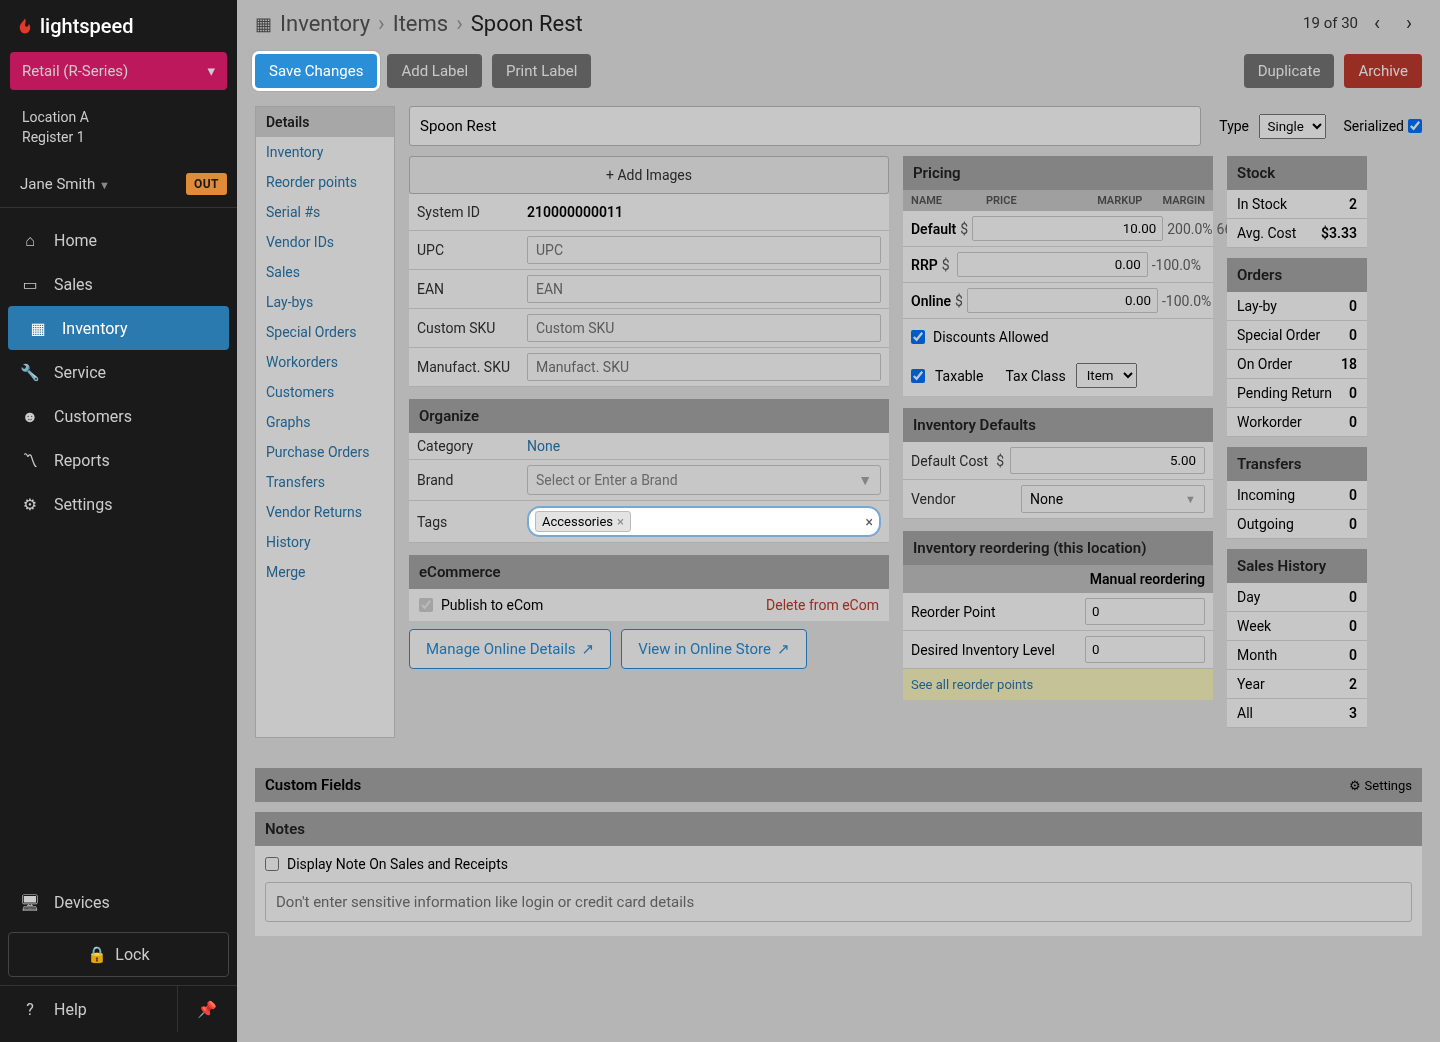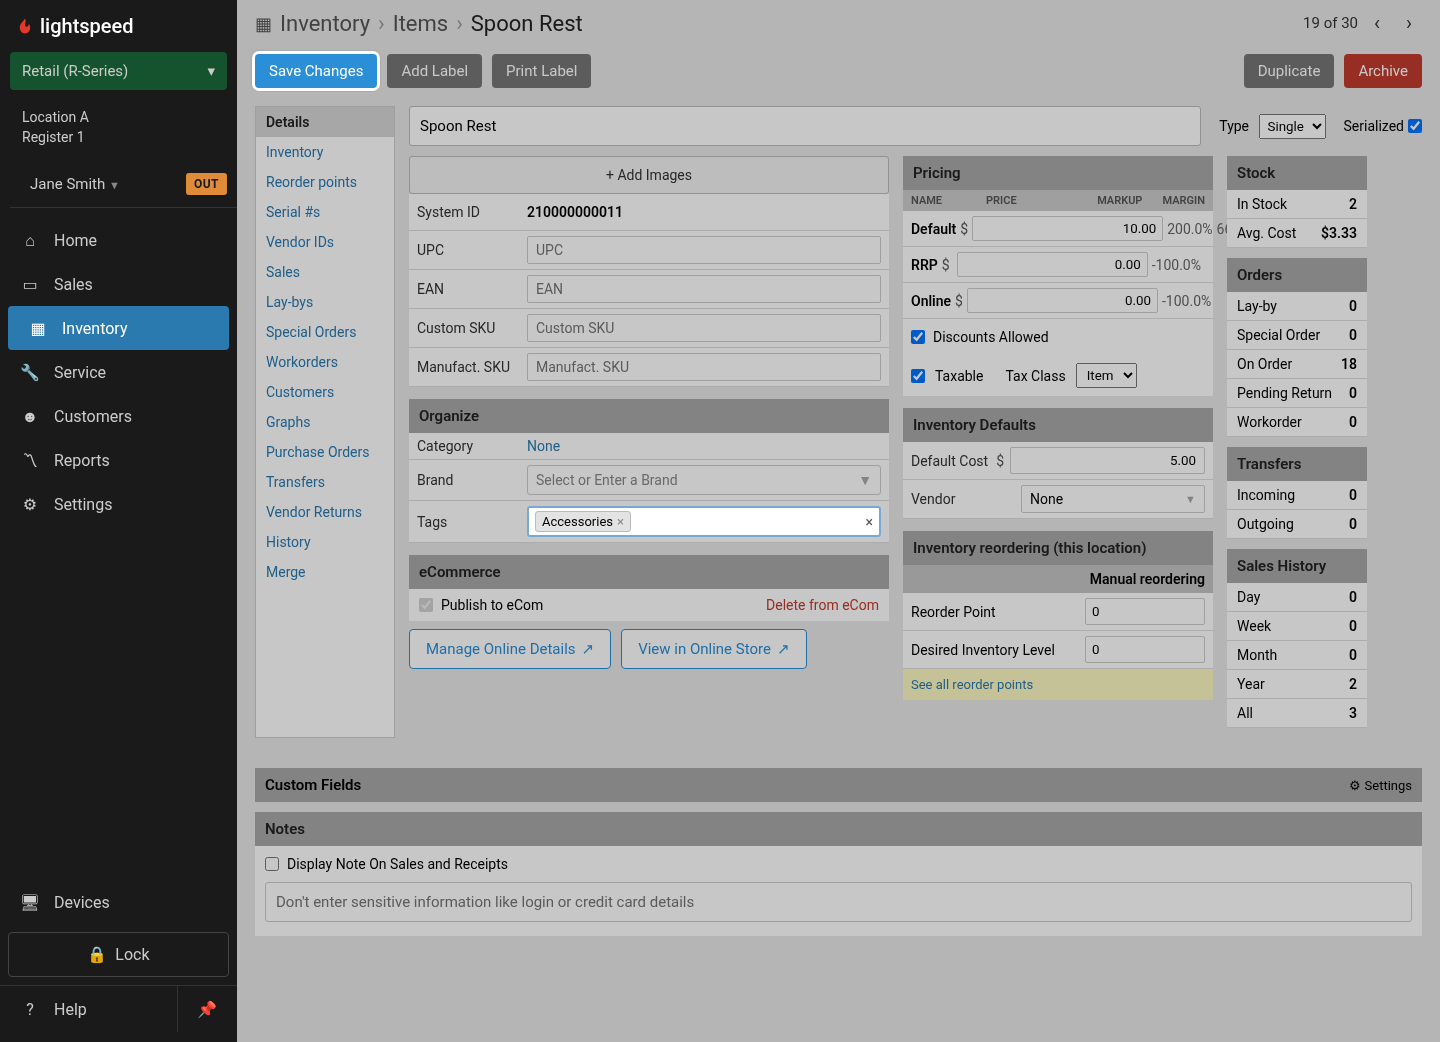--- a/index.html
+++ b/index.html
@@ -2,24 +2,24 @@
 <html><head>
 <meta charset="utf-8">
 <style>
 * { box-sizing: border-box; margin: 0; padding: 0; font-family: -apple-system, BlinkMacSystemFont, "Segoe UI", Roboto, sans-serif; }
 body { background: #f5f5f5; height: 1042px; width: 1440px; overflow: hidden; position: relative; }
 .app { display: flex; height: 100%; }
 .sidebar { width: 237px; background: #1a1a1a; color: #ccc; display: flex; flex-direction: column; }
 .logo-row { display: flex; align-items: center; padding: 14px 16px; gap: 6px; }
 .logo-row svg { width: 18px; height: 24px; }
 .logo-text { color: #fff; font-size: 20px; font-weight: 500; }
-.series-select { margin: 0 10px 10px; background: #14532d; border-radius: 4px; padding: 10px 12px; display: flex; justify-content: space-between; align-items: center; cursor: pointer; }
+.series-select { margin: 0 10px 10px; background: #be185d; border-radius: 4px; padding: 10px 12px; display: flex; justify-content: space-between; align-items: center; cursor: pointer; }
 .series-select span { font-size: 15px; }
 .loc-box { margin: 0 10px 10px; padding: 8px 12px; font-size: 14px; line-height: 1.4; }
-.user-row { display: flex; align-items: center; justify-content: space-between; padding: 8px 10px 12px 20px; border-bottom: 1px solid #333; margin-left: 10px; }
+.user-row { display: flex; align-items: center; justify-content: space-between; padding: 8px 10px 12px 20px; border-bottom: 1px solid #333; }
 .user-row .uname { font-size: 15px; }
 .out-badge { background: #e08b3a; color: #1a1a1a; font-size: 12px; font-weight: 700; padding: 4px 8px; border-radius: 3px; letter-spacing: 0.5px; }
 .nav-items { flex: 1; padding-top: 10px; }
 .nav-item { display: flex; align-items: center; gap: 14px; padding: 12px 20px; font-size: 16px; cursor: pointer; }
 .nav-item.active { background: #2a7ab0; color: #fff; margin: 0 8px; border-radius: 4px; }
 .nav-icon { width: 20px; height: 20px; display: inline-flex; align-items: center; justify-content: center; }
 .sidebar-footer { padding: 10px 0; }
 .sidebar-footer .nav-item { padding: 12px 20px; }
 .lock-btn { margin: 8px; border: 1px solid #444; border-radius: 4px; padding: 12px; text-align: center; display: flex; align-items: center; justify-content: center; gap: 8px; cursor: pointer; }
 .help-row { border-top: 1px solid #333; display: flex; align-items: center; }
@@ -53,21 +53,21 @@
 .col-a { flex: 1; max-width: 480px;}
 .col-b { width: 310px; }
 .col-c { width: 140px; }
 .add-images { border: 1px solid #bbb; padding: 10px; text-align: center; background: #f2f2f2; font-size: 14px; color: #333; cursor: pointer; border-radius: 3px;}
 .section-head { background: #a8a8a8; padding: 8px 10px; font-weight: 600; font-size: 15px; color: #222; }
 .id-row, .org-row, .price-row, .inv-row, .stock-row { display: flex; align-items: center; padding: 5px 8px; border-bottom: 1px solid #ddd; font-size: 14px; background: #fff; }
 .id-row .lbl, .org-row .lbl, .inv-row .lbl { width: 110px; color: #333; }
 .id-row input, .org-row input { flex: 1; border: 1px solid #ccc; padding: 5px 8px; background: #fff; font-size: 14px; border-radius: 2px;}
 .id-row .val { flex: 1; padding: 5px 0; font-weight: 600; }
 .org-row .link { color: #2a7ab0; }
-.tag-input-wrap { flex: 1; border: 2px solid #7aa8d4; border-radius: 3px; padding: 3px 6px; display: flex; align-items: center; background: #fff; position: relative; z-index: 10;}
+.tag-input-wrap { flex: 1; border: 2px solid #7aa8d4; border-radius: 13px; padding: 3px 6px; display: flex; align-items: center; background: #fff; position: relative; z-index: 10;}
 .tag-chip { background: #e3e3e3; border: 1px solid #bbb; border-radius: 3px; padding: 2px 6px; font-size: 13px; display: flex; align-items: center; gap: 4px; }
 .tag-chip .x { color: #888; cursor: pointer; }
 .tag-clear { margin-left: auto; color: #555; cursor: pointer; }
 .brand-select { flex: 1; border: 1px solid #ccc; padding: 6px 8px; color: #888; background: #fff; display: flex; justify-content: space-between; align-items: center; border-radius: 3px; text-align: center;}
 .ecom-row { padding: 8px 10px; display: flex; align-items: center; gap: 8px; font-size: 14px; background: #fff;}
 .ecom-row .del-link { margin-left: auto; color: #c23b2e; }
 .ecom-btns { display: flex; gap: 10px; padding: 8px 0; }
 .btn-outline { border: 1px solid #2a8fd6; color: #2a8fd6; background: #fff; padding: 10px 16px; border-radius: 4px; font-size: 15px; display: flex; align-items: center; gap: 6px; cursor: pointer;}
 .price-table .hdr { display: flex; font-size: 11px; color: #555; padding: 4px 8px; background: #ccc; font-weight: 600;}
 .price-table .hdr span:nth-child(1){ flex: 1.2; }

